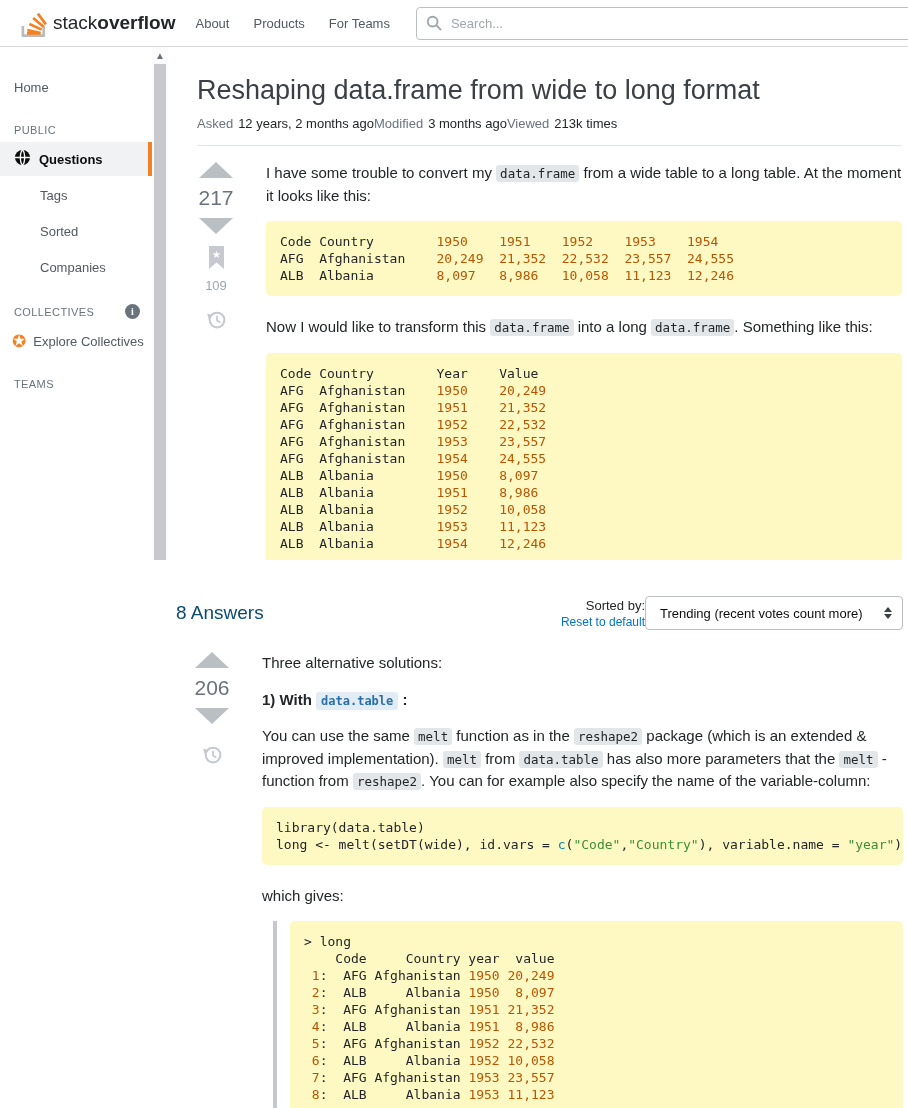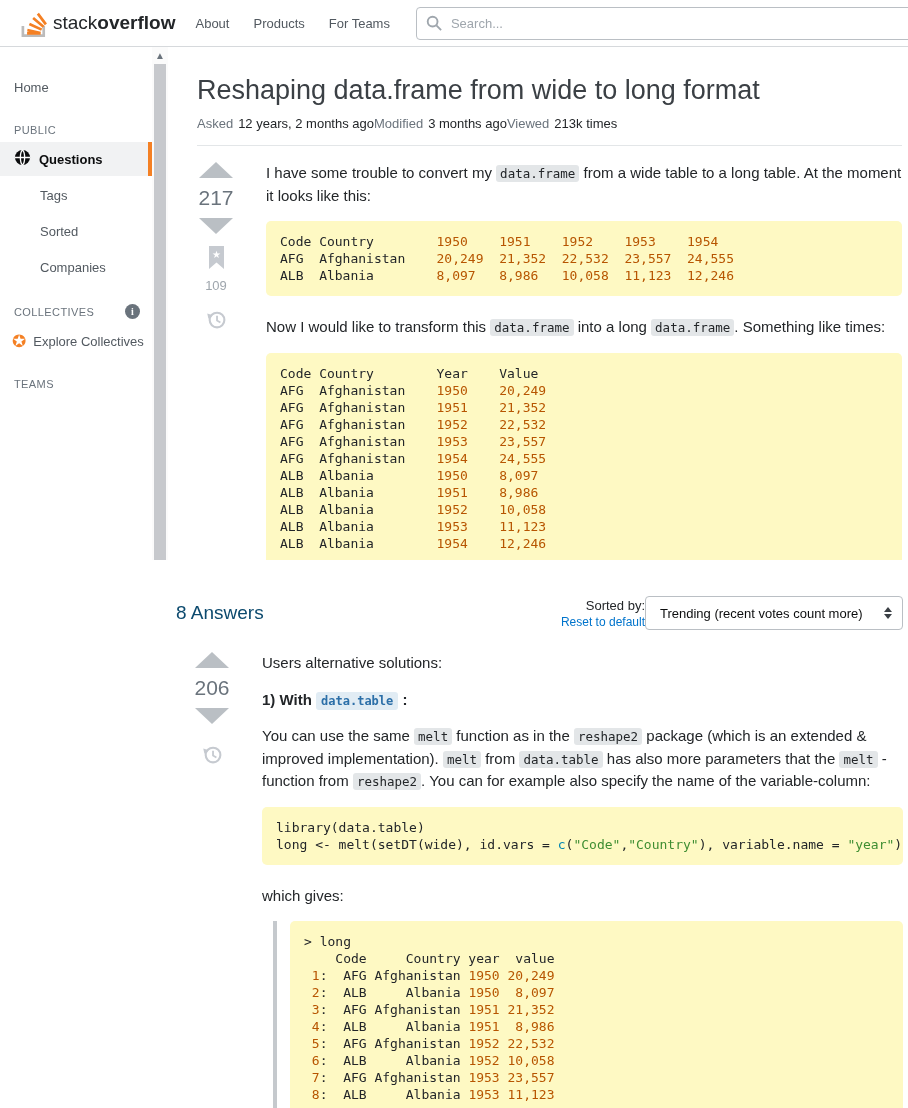--- a/index.html
+++ b/index.html
@@ -191,21 +191,21 @@
                 <path d="M10.5 6.5v4.5l3.2 1.8" stroke="#c6cad0" stroke-width="1.7" fill="none"></path>
                 <path d="M1.2 4.2l1.1 5.2 4.2-3.4z" fill="#c6cad0"></path>
               </svg>
           </div>
         </div>
         <div class="postbody">
           <p><span>I have some trouble to convert my </span><span class="sg-code">data.frame</span><span> from a wide table to a long table. At the moment it looks like this:</span></p>
           <pre class="codeblock"><span>Code Country        </span><span class="sg-n">1950</span><span>    </span><span class="sg-n">1951</span><span>    </span><span class="sg-n">1952</span><span>    </span><span class="sg-n">1953</span><span>    </span><span class="sg-n">1954</span>
 <span>AFG  Afghanistan    </span><span class="sg-n">20,249</span><span>  </span><span class="sg-n">21,352</span><span>  </span><span class="sg-n">22,532</span><span>  </span><span class="sg-n">23,557</span><span>  </span><span class="sg-n">24,555</span>
 <span>ALB  Albania        </span><span class="sg-n">8,097</span><span>   </span><span class="sg-n">8,986</span><span>   </span><span class="sg-n">10,058</span><span>  </span><span class="sg-n">11,123</span><span>  </span><span class="sg-n">12,246</span></pre>
-          <p><span>Now I would like to transform this </span><span class="sg-code">data.frame</span><span> into a long </span><span class="sg-code">data.frame</span><span>. Something like times:</span></p>
+          <p><span>Now I would like to transform this </span><span class="sg-code">data.frame</span><span> into a long </span><span class="sg-code">data.frame</span><span>. Something like this:</span></p>
           <pre class="codeblock"><span>Code Country        Year    Value</span>
 <span>AFG  Afghanistan    </span><span class="sg-n">1950</span><span>    </span><span class="sg-n">20,249</span>
 <span>AFG  Afghanistan    </span><span class="sg-n">1951</span><span>    </span><span class="sg-n">21,352</span>
 <span>AFG  Afghanistan    </span><span class="sg-n">1952</span><span>    </span><span class="sg-n">22,532</span>
 <span>AFG  Afghanistan    </span><span class="sg-n">1953</span><span>    </span><span class="sg-n">23,557</span>
 <span>AFG  Afghanistan    </span><span class="sg-n">1954</span><span>    </span><span class="sg-n">24,555</span>
 <span>ALB  Albania        </span><span class="sg-n">1950</span><span>    </span><span class="sg-n">8,097</span>
 <span>ALB  Albania        </span><span class="sg-n">1951</span><span>    </span><span class="sg-n">8,986</span>
 <span>ALB  Albania        </span><span class="sg-n">1952</span><span>    </span><span class="sg-n">10,058</span>
 <span>ALB  Albania        </span><span class="sg-n">1953</span><span>    </span><span class="sg-n">11,123</span>
@@ -240,21 +240,21 @@
         <div class="arrow-down"></div>
         <div class="hist" style="margin-top:20px;">
           <svg width="21" height="21" viewBox="0 0 20 20">
               <circle cx="10.5" cy="10.5" r="7" fill="none" stroke="#c6cad0" stroke-width="2"></circle>
               <path d="M10.5 6.5v4.5l3.2 1.8" stroke="#c6cad0" stroke-width="1.7" fill="none"></path>
               <path d="M1.2 4.2l1.1 5.2 4.2-3.4z" fill="#c6cad0"></path>
             </svg>
         </div>
       </div>
       <div class="postbody">
-        <p><span>Users alternative solutions:</span></p>
+        <p><span>Three alternative solutions:</span></p>
         <p><span class="sg-b">1) With </span><span class="sg-codelink">data.table</span><span class="sg-b"> :</span></p>
         <p><span>You can use the same </span><span class="sg-code">melt</span><span> function as in the </span><span class="sg-code">reshape2</span><span> package (which is an extended &amp; improved implementation). </span><span class="sg-code">melt</span><span> from </span><span class="sg-code">data.table</span><span> has also more parameters that the </span><span class="sg-code">melt</span><span> -function from </span><span class="sg-code">reshape2</span><span>. You can for example also specify the name of the variable-column:</span></p>
         <pre class="codeblock"><span>library(data.table)</span>
 <span>long &lt;- melt(setDT(wide), id.vars = </span><span class="sg-k">c</span><span>(</span><span class="sg-s">"Code"</span><span>,</span><span class="sg-s">"Country"</span><span>), variable.name = </span><span class="sg-s">"year"</span><span>)</span></pre>
         <p><span>which gives:</span></p>
         <blockquote class="outq">
           <pre class="codeblock"><span>&gt; long</span>
 <span>    Code     Country year  value</span>
 <span> </span><span class="sg-n">1</span><span>:  AFG Afghanistan </span><span class="sg-n">1950</span><span> </span><span class="sg-n">20,249</span>
 <span> </span><span class="sg-n">2</span><span>:  ALB     Albania </span><span class="sg-n">1950</span><span>  </span><span class="sg-n">8,097</span>

